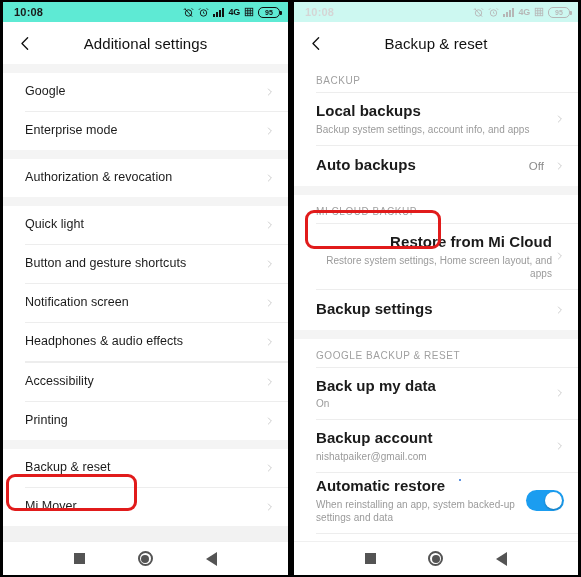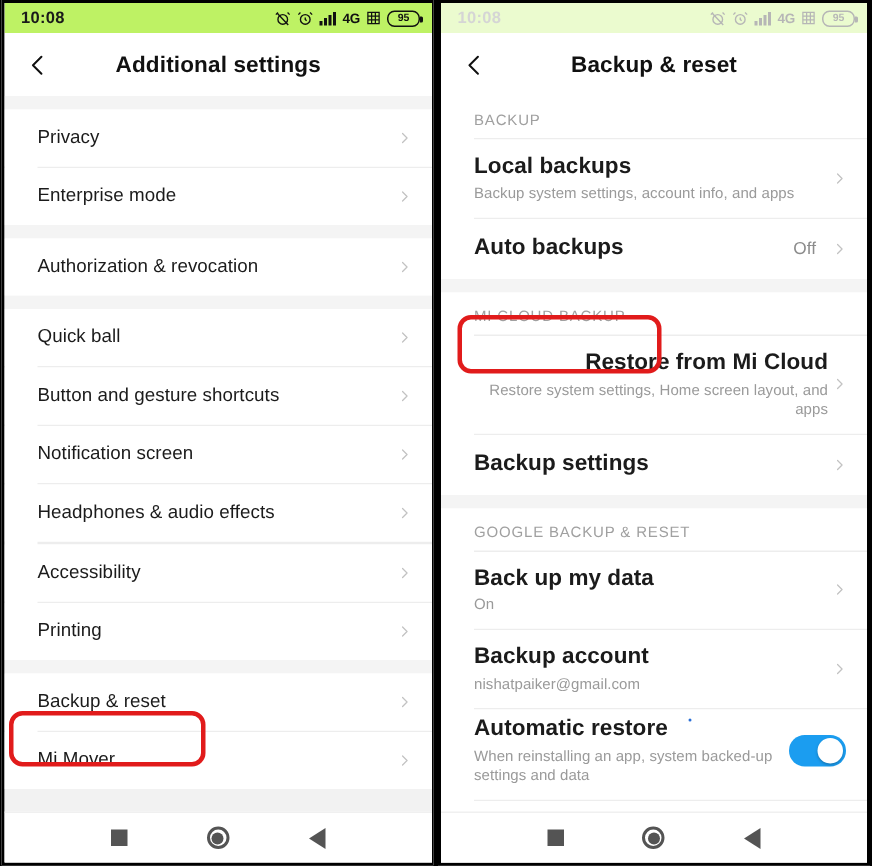--- a/index.html
+++ b/index.html
@@ -27,21 +27,21 @@
   }
   .phone.left { margin-left:1px; border-left:2px solid #000; }
   .phone.right { margin-left:3px; border-left:2px solid #000; border-right:2px solid #000;}
 
   
   .statusbar {
     height:20px;
     display:flex;
     align-items:center;
     padding:0 8px 0 11px;
-    background:#bef264;
+    background:#5eead4;
   }
   .status-time {
     font-size:11px;
     font-weight:bold;
     color:#1a1a1a;
     letter-spacing:0.2px;
   }
   .status-right {
     margin-left:auto;
     display:flex;
@@ -83,21 +83,21 @@
     width:44px;height:42px;
     display:flex;align-items:center;justify-content:center;
     cursor:pointer;
   }
   .back-btn svg{display:block;}
   .appbar-title {
     position:absolute;
     left:0;right:0;
     text-align:center;
     font-size:15px;
-    font-weight:bold;
+    font-weight:normal;
     color:#111;
     pointer-events:none;
     letter-spacing:0.1px;
   }
 
   
   .scroll {
     height:513px;
     background:#f2f2f2;
     overflow:hidden;
@@ -249,21 +249,21 @@
       </div>
       <div class="appbar-title">Additional settings</div>
     </div>
 
     <div class="scroll">
       <div class="gap"></div>
 
       <div class="group">
         <div class="row plain">
           <div class="txt">
-              <div class="title">Privacy</div>
+              <div class="title">Google</div>
             </div>
           <div class="chev">
             <svg width="9" height="14" viewBox="0 0 24 24" fill="none" stroke="#c2c2c2" stroke-width="2.2" stroke-linecap="round" stroke-linejoin="round">
                 <polyline points="9 4 17 12 9 20"></polyline>
               </svg>
           </div>
         </div>
         <div class="divider"></div>
         <div class="row plain">
           <div class="txt">
@@ -290,21 +290,21 @@
               </svg>
           </div>
         </div>
       </div>
 
       <div class="gap"></div>
 
       <div class="group">
         <div class="row plain">
           <div class="txt">
-              <div class="title">Quick ball</div>
+              <div class="title">Quick light</div>
             </div>
           <div class="chev">
             <svg width="9" height="14" viewBox="0 0 24 24" fill="none" stroke="#c2c2c2" stroke-width="2.2" stroke-linecap="round" stroke-linejoin="round">
                 <polyline points="9 4 17 12 9 20"></polyline>
               </svg>
           </div>
         </div>
         <div class="divider"></div>
         <div class="row plain">
           <div class="txt">

